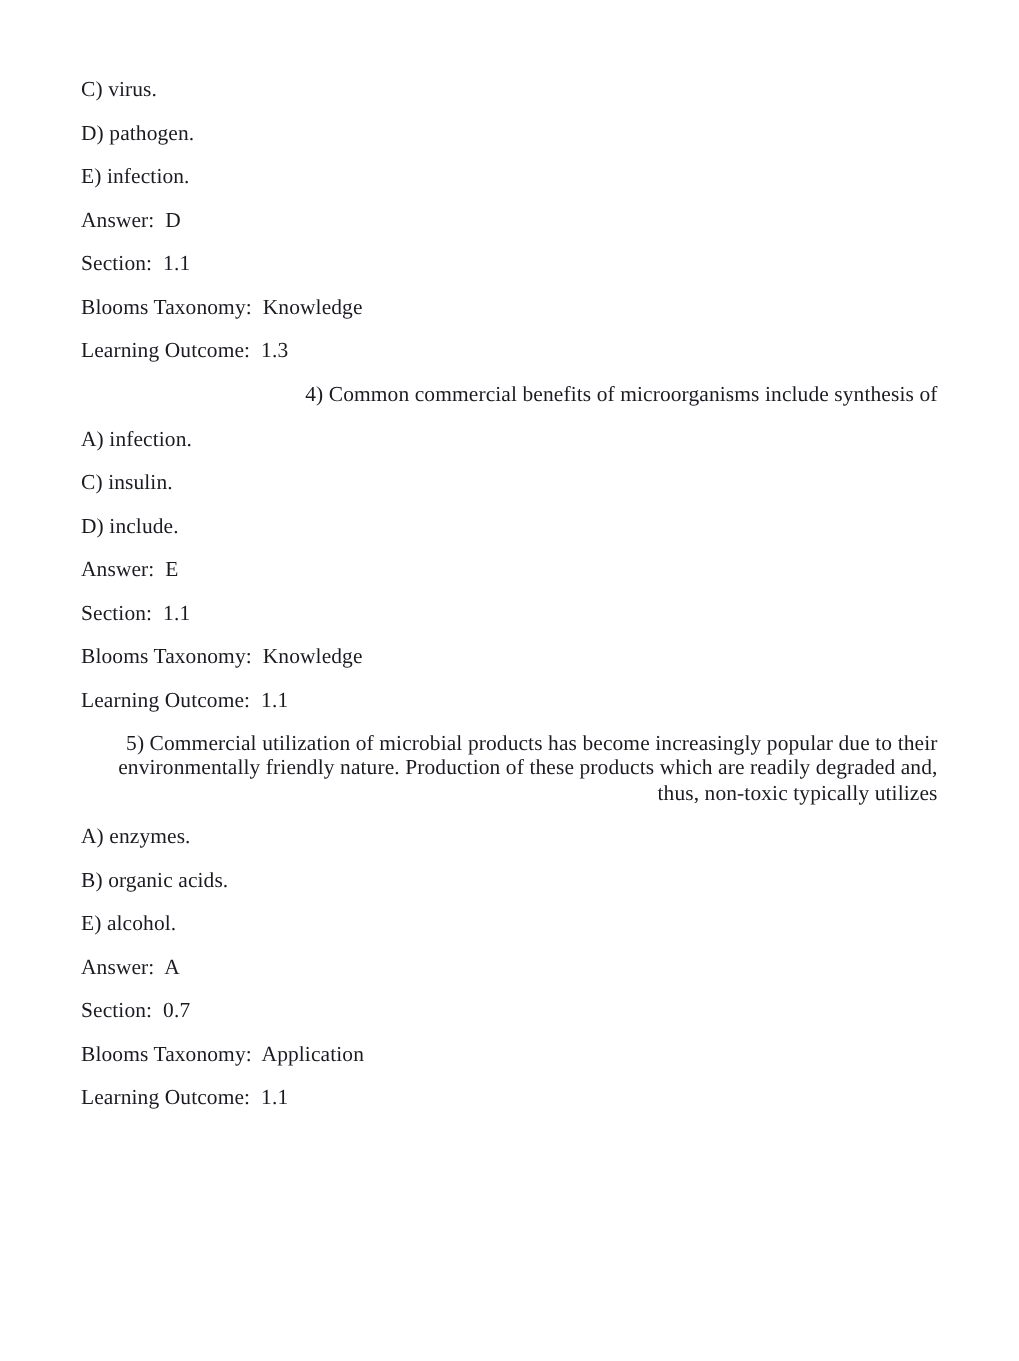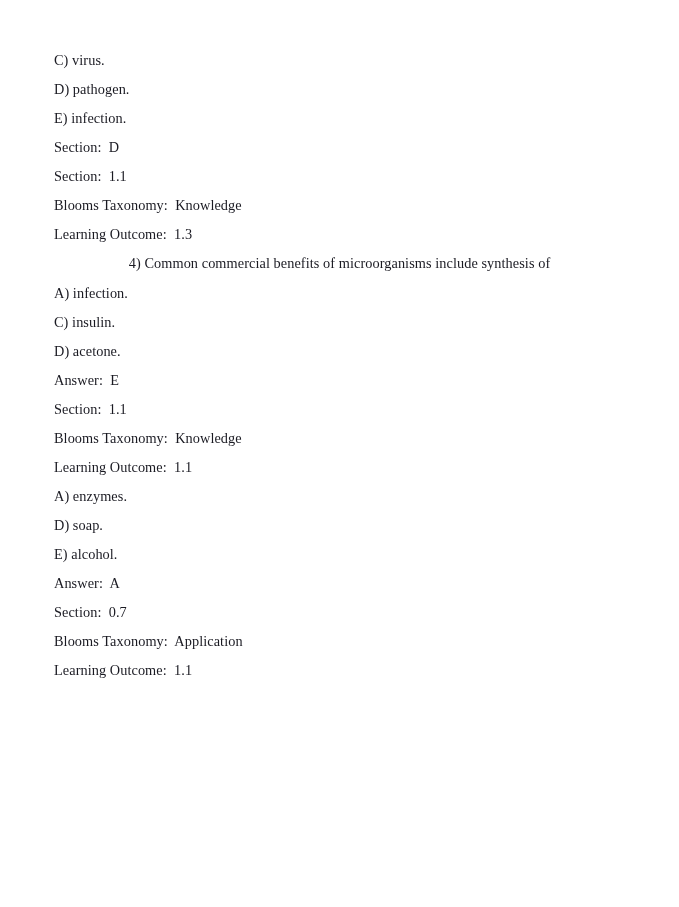--- a/index.html
+++ b/index.html
@@ -32,54 +32,55 @@
     margin: 0 0 13px 0;
     text-align: left;
     white-space: pre-wrap;
     letter-spacing: 0.005em;
   }
   
   .stem {
     font-size: 14.3px;
     line-height: 16.6px;
     margin: 0 0 13px 0;
-    text-align: center;
+    text-align: right;
     letter-spacing: 0.005em;
   }
   .meta-gap {
     
   }
 </style>
 </head>
 <body>
 
 <div class="page">
   <div class="content">
 
     <p class="line">C) virus.</p>
     <p class="line">D) pathogen.</p>
     <p class="line">E) infection.</p>
 
-    <p class="line meta-gap">Section:  D</p>
+    <p class="line meta-gap">Answer:  D</p>
     <p class="line meta-gap">Section:  1.1</p>
     <p class="line meta-gap">Blooms Taxonomy:  Knowledge</p>
     <p class="line meta-gap">Learning Outcome:  1.3</p>
 
     <p class="stem">4) Common commercial benefits of microorganisms include synthesis of</p>
     <p class="line">A) infection.</p>
     <p class="line">C) insulin.</p>
-    <p class="line">D) acetone.</p>
+    <p class="line">D) include.</p>
 
     <p class="line meta-gap">Answer:  E</p>
     <p class="line meta-gap">Section:  1.1</p>
     <p class="line meta-gap">Blooms Taxonomy:  Knowledge</p>
     <p class="line meta-gap">Learning Outcome:  1.1</p>
 
+    <p class="stem">5) Commercial utilization of microbial products has become increasingly popular due to their environmentally friendly nature. Production of these products which are readily degraded and, thus, non-toxic typically utilizes</p>
     <p class="line">A) enzymes.</p>
-    <p class="line">D) soap.</p>
+    <p class="line">B) organic acids.</p>
     <p class="line">E) alcohol.</p>
 
     <p class="line meta-gap">Answer:  A</p>
     <p class="line meta-gap">Section:  0.7</p>
     <p class="line meta-gap">Blooms Taxonomy:  Application</p>
     <p class="line meta-gap">Learning Outcome:  1.1</p>
 
   </div>
 </div>
 

